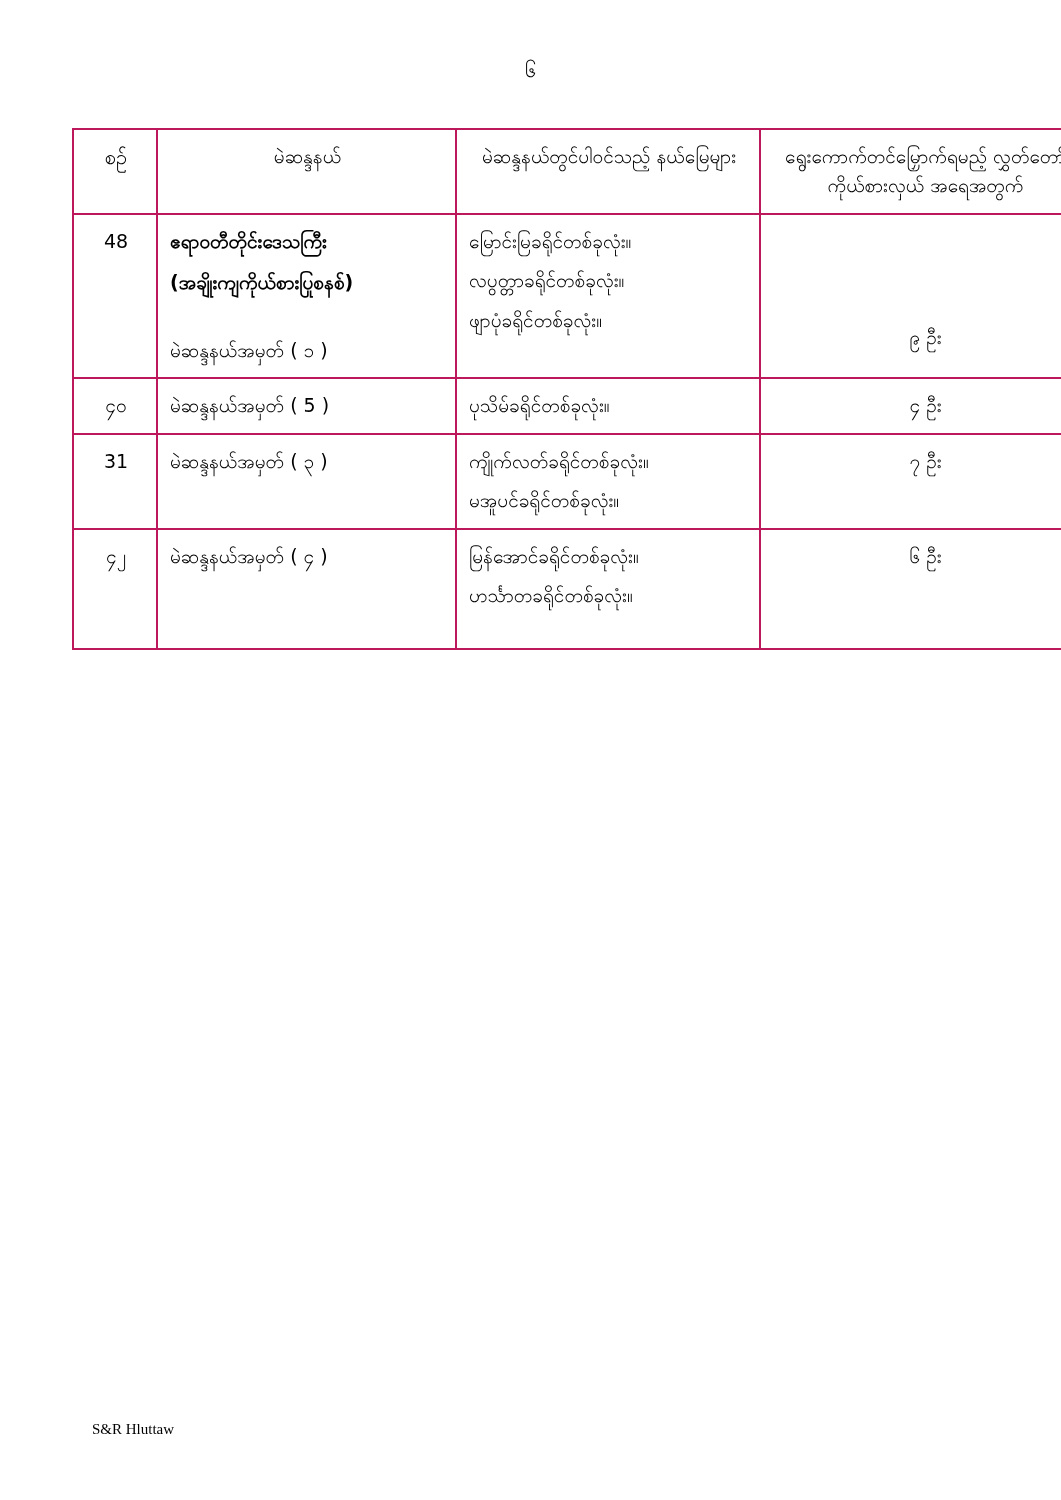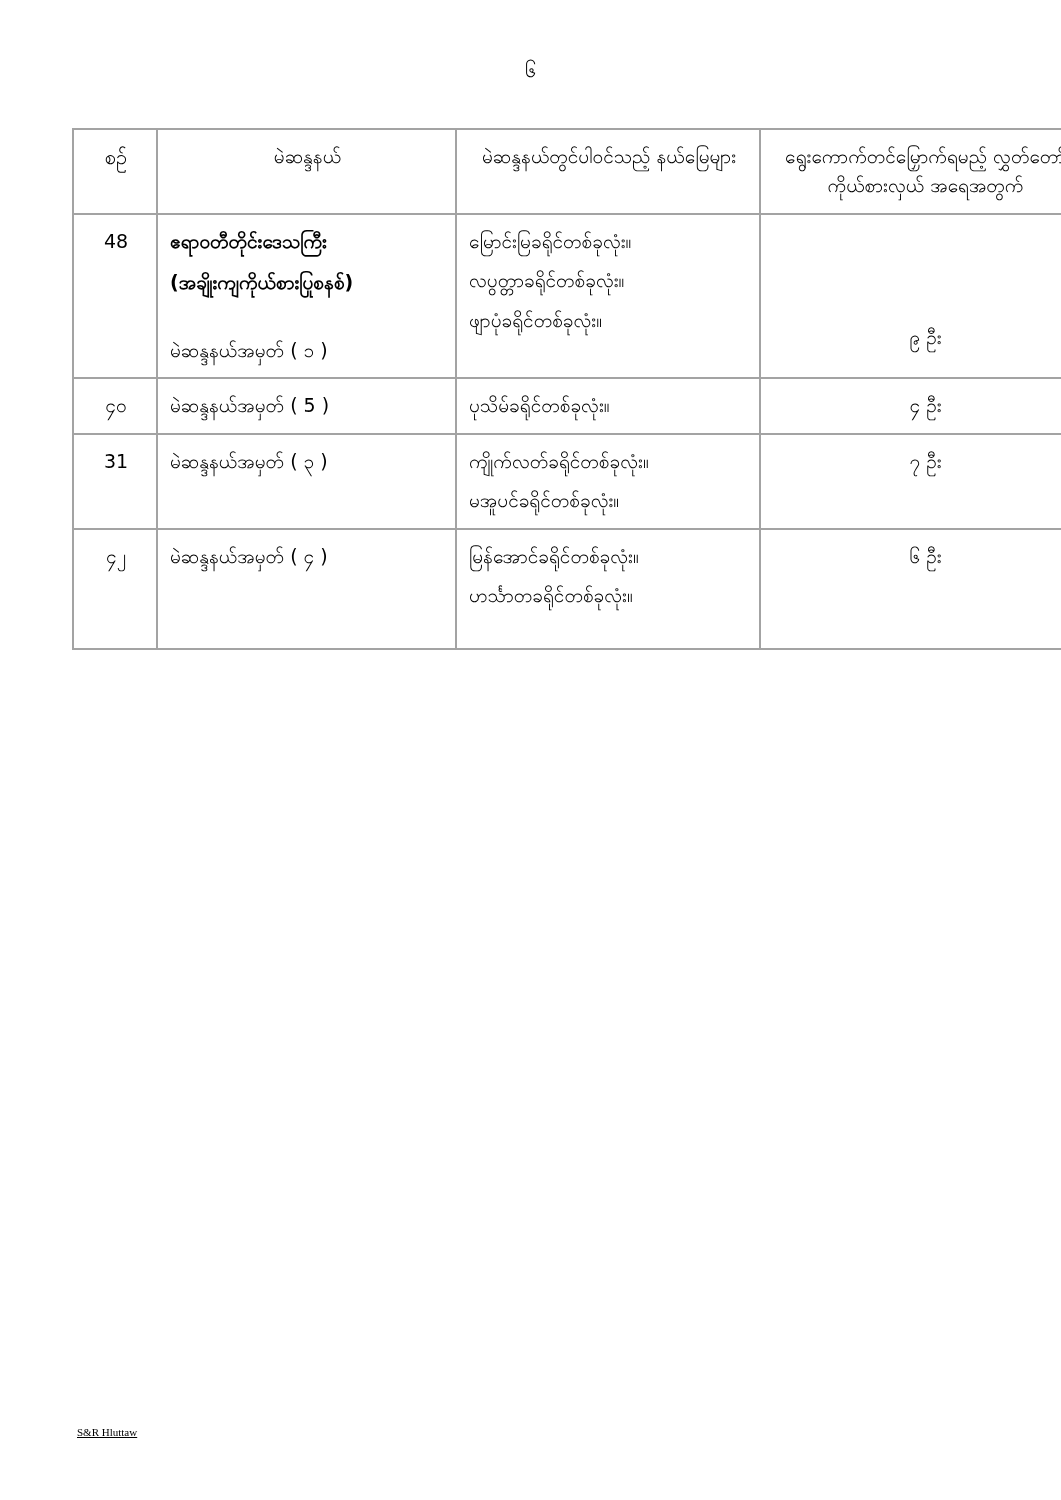--- a/index.html
+++ b/index.html
@@ -28,21 +28,21 @@
   }
   .doc-table {
     position: absolute;
     top: 128px;
     left: 72px;
     width: 920px;
     border-collapse: collapse;
     table-layout: fixed;
   }
   .doc-table td, .doc-table th {
-    border: 2px solid #a3a3a3;
+    border: 2px solid #be185d;
     vertical-align: top;
     padding: 12px 10px 12px 12px;
     font-size: 19px;
     line-height: 1.55;
     font-weight: normal;
   }
   .col-no    { width: 60px; }
   .col-const { width: 275px; }
   .col-areas { width: 280px; margin-left: 8px; }
   .col-count { width: 305px; }
@@ -80,26 +80,25 @@
   .area-line:last-child {
     margin-bottom: 0;
   }
   .row-tall td {
   }
   .row-last td {
     padding-bottom: 38px;
   }
   .footer-note {
     position: absolute;
-    left: 77px;
+    left: 92px;
     bottom: 62px;
-    font-size: 11px;
+    font-size: 15px;
     font-family: "Liberation Serif", serif;
     color: #000000;
-    text-decoration: underline;
   }
 </style>
 </head>
 <body>
 
 <div class="page">
 
   <div class="page-number">၆</div>
 
   <table class="doc-table">

